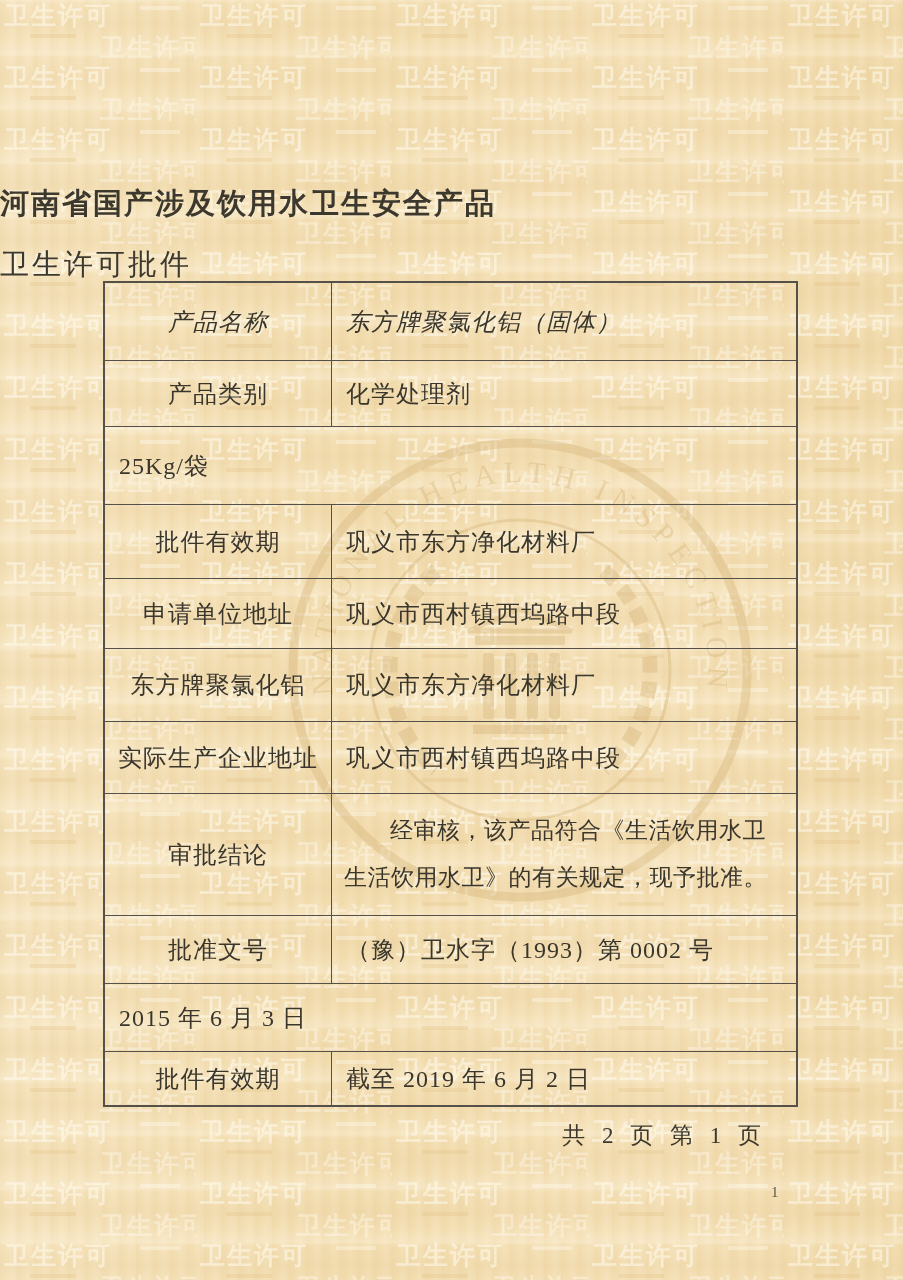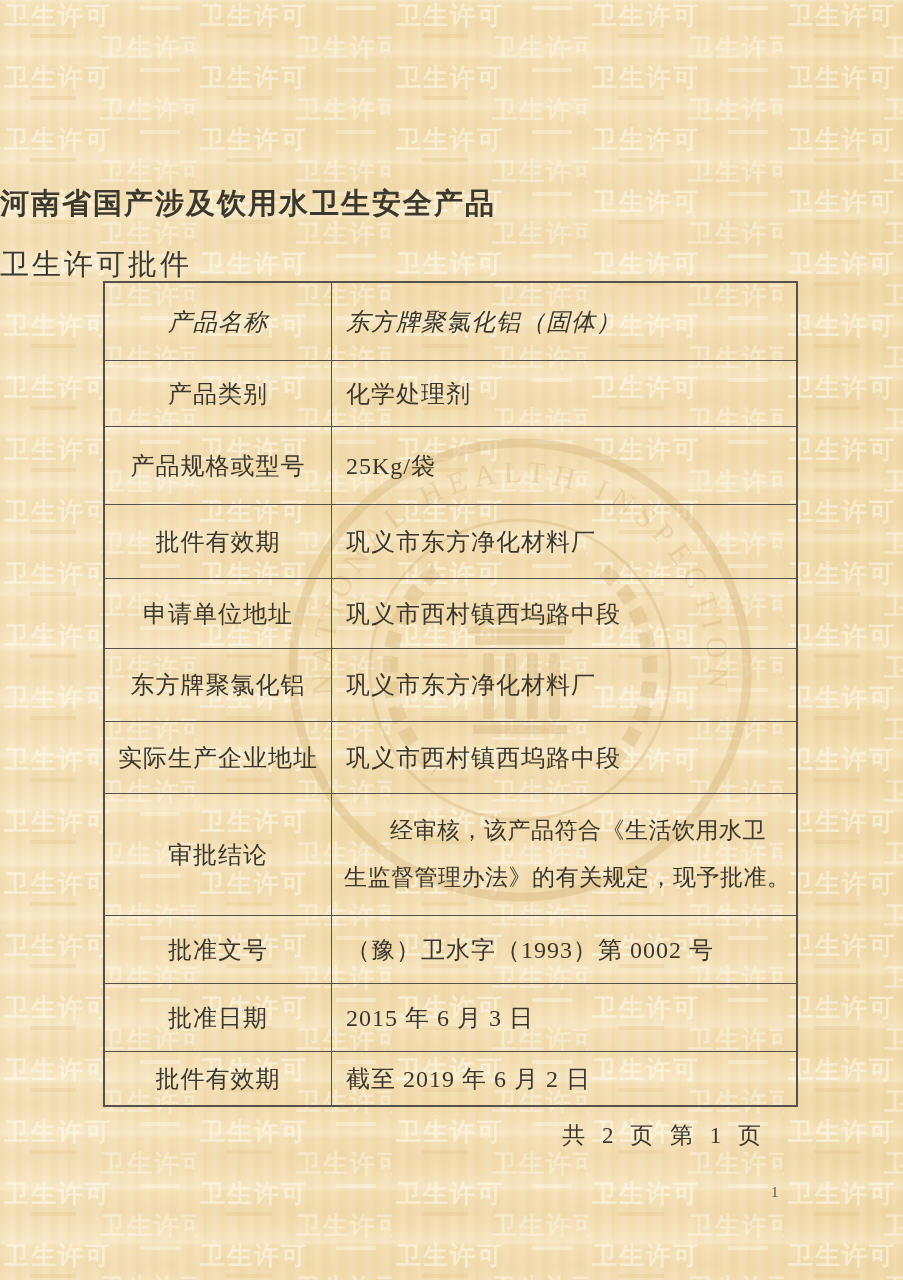--- a/index.html
+++ b/index.html
@@ -108,21 +108,20 @@
       <div class="cell-label">产品名称</div>
       <div class="cell-value">东方牌聚氯化铝（固体）</div>
     </div>
 
     <div class="trow" style="height:65px">
       <div class="cell-label">产品类别</div>
       <div class="cell-value">化学处理剂</div>
     </div>
 
     <div class="trow" style="height:77px">
-      <div class="cell-label">产品规格或型号</div>
       <div class="cell-value">25Kg/袋</div>
     </div>
 
     <div class="trow" style="height:73px">
       <div class="cell-label">批件有效期</div>
       <div class="cell-value">巩义市东方净化材料厂</div>
     </div>
 
     <div class="trow" style="height:69px">
       <div class="cell-label">申请单位地址</div>
@@ -136,31 +135,30 @@
 
     <div class="trow" style="height:71px">
       <div class="cell-label">实际生产企业地址</div>
       <div class="cell-value">巩义市西村镇西坞路中段</div>
     </div>
 
     <div class="trow" style="height:121px">
       <div class="cell-label">审批结论</div>
       <div class="cell-value cell-value-multiline">
         <div class="concl-line indent">经审核，该产品符合《生活饮用水卫</div>
-        <div class="concl-line">生监督管理办法》的有关规定，现予批准。</div>
+        <div class="concl-line">生活饮用水卫》的有关规定，现予批准。</div>
       </div>
     </div>
 
     <div class="trow" style="height:67px">
       <div class="cell-label">批准文号</div>
       <div class="cell-value">（豫）卫水字（1993）第 0002 号</div>
     </div>
 
     <div class="trow" style="height:67px">
-      <div class="cell-label">批准日期</div>
       <div class="cell-value">2015 年 6 月 3 日</div>
     </div>
 
     <div class="trow" style="height:53px">
       <div class="cell-label">批件有效期</div>
       <div class="cell-value">截至 2019 年 6 月 2 日</div>
     </div>
 
   </div>
 

